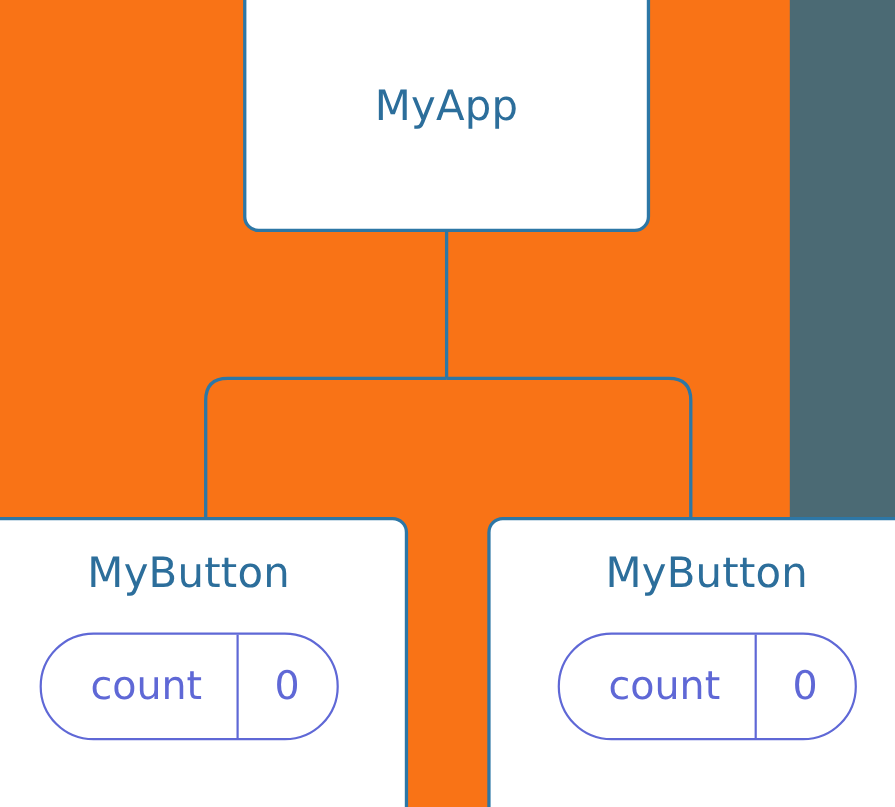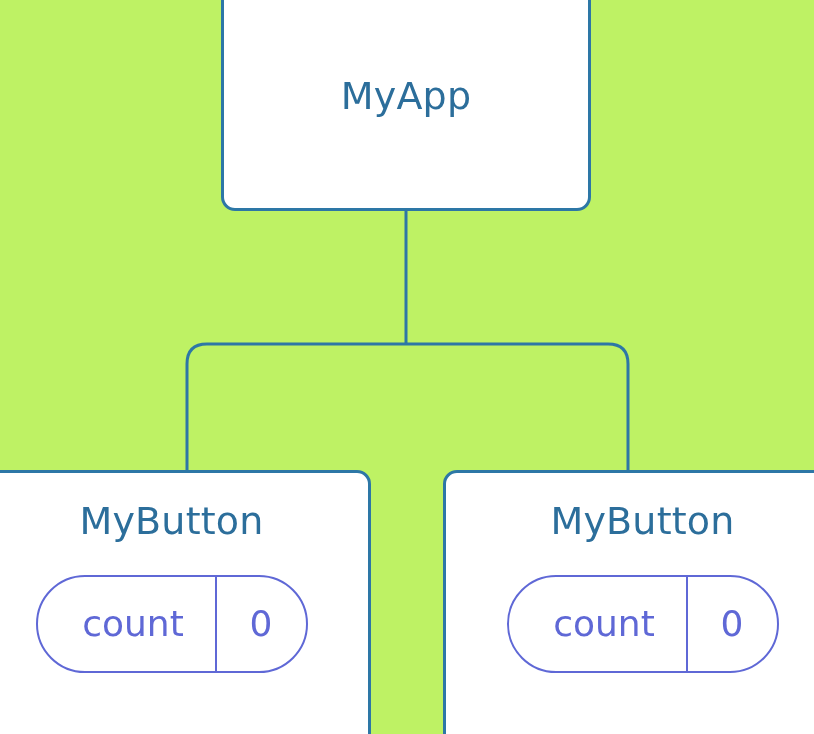--- a/index.html
+++ b/index.html
@@ -9,23 +9,23 @@
   body {
     width: 814px;
     height: 734px;
     background: #4b6a74;
     font-family: "DejaVu Sans", sans-serif;
     overflow: hidden;
   }
 
   #canvas {
     position: relative;
-    width: 814px;
+    width: 718px;
     height: 734px;
-    background: #bef264;
+    background: #f97316;
   }
 
   
   #edges {
     position: absolute;
     left: 0;
     top: 0;
     width: 814px;
     height: 734px;
     z-index: 1;

